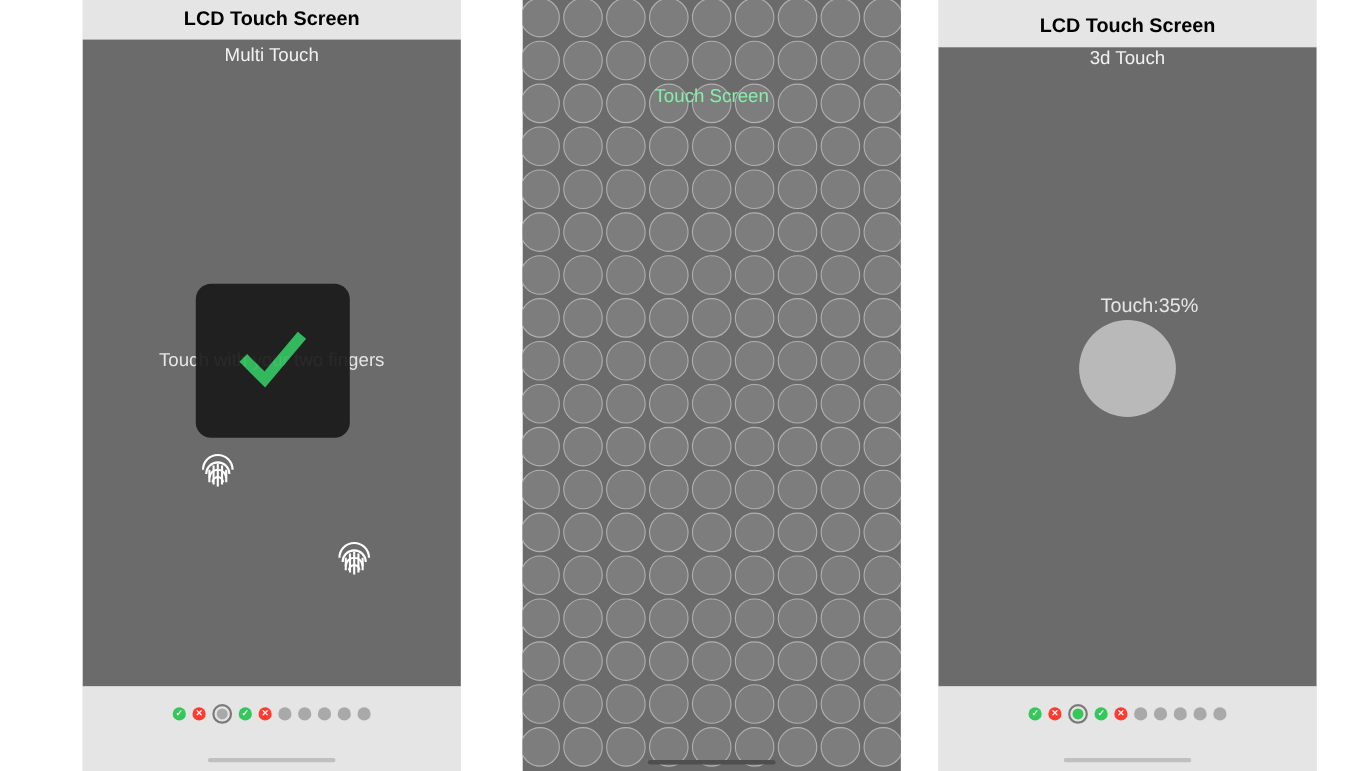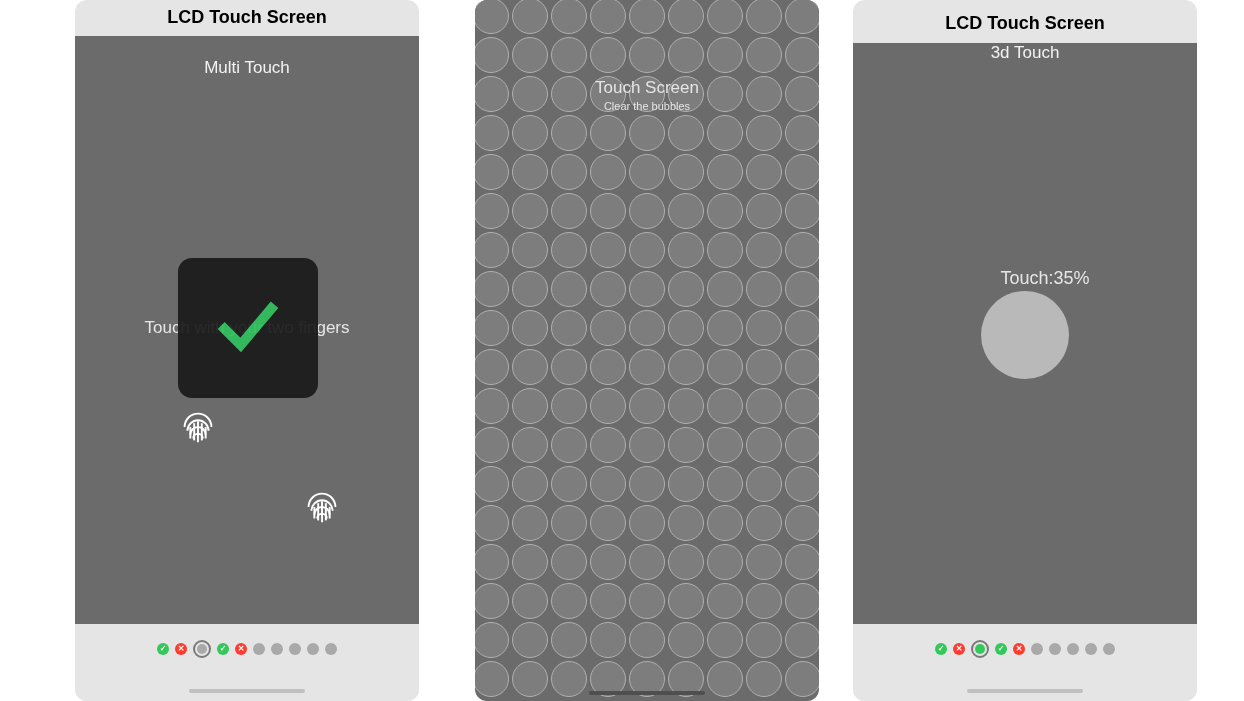--- a/index.html
+++ b/index.html
@@ -9,21 +9,21 @@
     background: #ffffff;
     font-family: -apple-system, "Helvetica Neue", Arial, sans-serif;
     position: relative;
     overflow: hidden;
   }
   .phone {
     position: absolute;
     width: 344px;
     height: 701px;
     background: #e5e5e5;
-    border-radius: 12px;
+    border-radius: 0;
     overflow: hidden;
   }
   .phone.left   { left: 75px;  top: 0; }
   .phone.center { left: 475px; top: 0; }
   .phone.right  { left: 853px; top: 0; }
 
   
   .header {
     width: 100%;
     text-align: center;
@@ -42,21 +42,21 @@
   .phone.left  .content { height: 588px; }
   .phone.right .content { height: 581px; }
   .phone.center .content { height: 701px; }
 
   .subtitle {
     width: 100%;
     text-align: center;
     color: #f2f2f2;
     font-weight: 400;
   }
-  .phone.left  .subtitle { padding-top: 22px; font-size: 17px; }
+  .phone.left  .subtitle { padding-top: 4px; font-size: 17px; }
   .phone.right .subtitle { padding-top: 0; font-size: 17px; }
   .subtext {
     width: 100%;
     text-align: center;
     color: #e6e6e6;
     font-size: 11px;
     margin-top: 2px;
   }
 
   
@@ -90,21 +90,21 @@
   .fingerprint.a { left: 100px; top: 368px; }
   .fingerprint.b { left: 224px; top: 448px; }
   .fingerprint svg { width: 100%; height: 100%; stroke: #ffffff; fill: none; stroke-width: 2; }
 
   
   .center-overlay {
     position: absolute;
     width: 100%;
     top: 78px;
     text-align: center;
-    color: #e5e5e5;
+    color: #86efac;
     z-index: 2;
   }
   .center-overlay .t1 { font-size: 17px; }
   .center-overlay .t2 { font-size: 11px; margin-top: 2px; }
   .bubble-grid {
     position: absolute;
     top: -2px;
     left: -2px;
     display: flex;
     flex-direction: column;
@@ -475,21 +475,20 @@
           <div class="bubble"></div>
           <div class="bubble"></div>
           <div class="bubble"></div>
           <div class="bubble"></div>
           <div class="bubble"></div>
           <div class="bubble"></div>
         </div>
       </div>
     <div class="center-overlay">
       <div class="t1">Touch Screen</div>
-      <div class="t2">Clear the bubbles</div>
     </div>
     <div class="home-indicator-mid"></div>
   </div>
 </div>
 
 <div class="phone right">
   <div class="header">LCD Touch Screen</div>
   <div class="content">
     <div class="subtitle">3d Touch</div>
     <div class="touch-reading">

